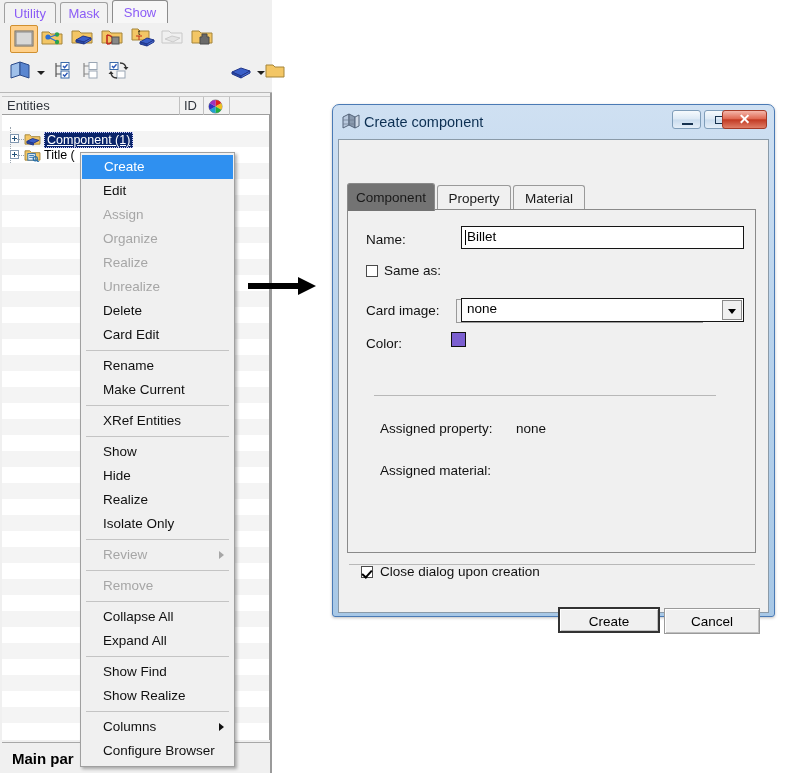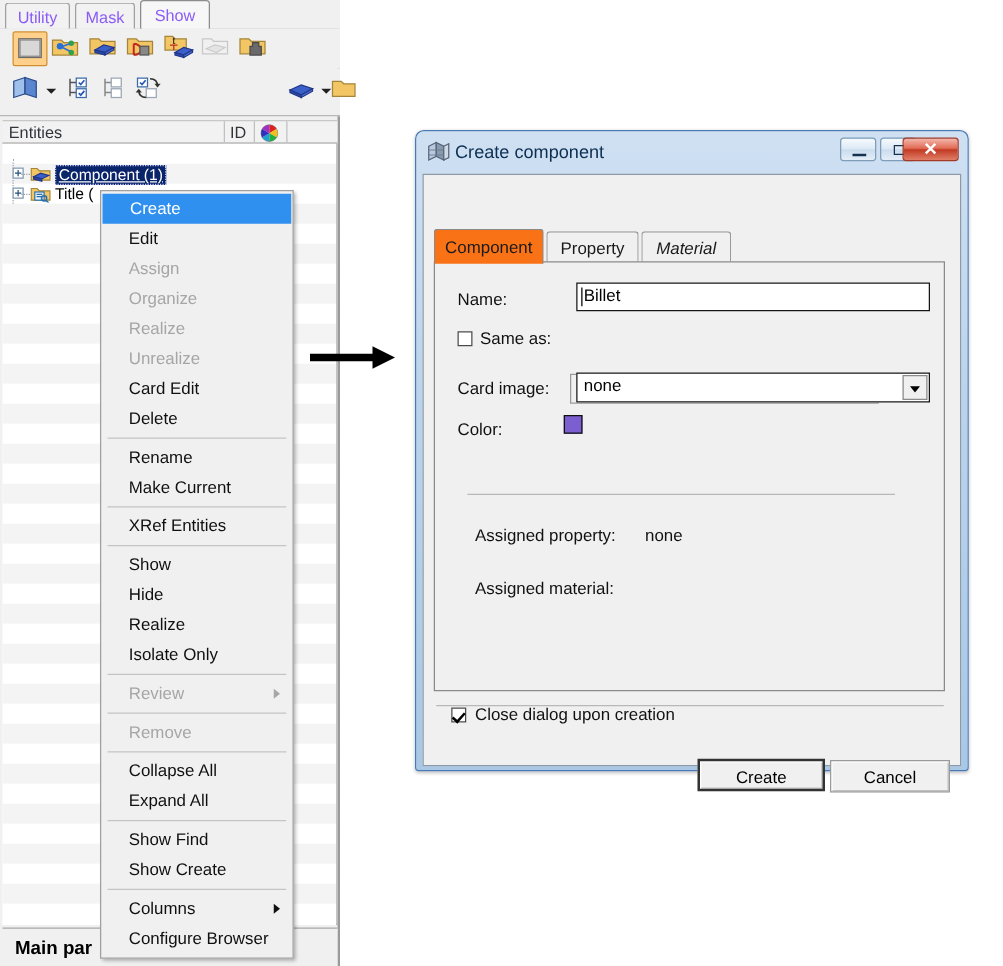--- a/index.html
+++ b/index.html
@@ -230,21 +230,21 @@
     position: absolute; top: 45px; height: 25px;
     border: 1px solid #9a9a9a;
     border-bottom: none;
     background: #f0f0f0;
     font-size: 13.5px; color: #1a1a1a;
     line-height: 25px; text-align: center;
     box-sizing: border-box;
     border-radius: 3px 3px 0 0;
   }
   .dtab.active {
-    background: #f97316;
+    background: #737373;
     top: 43px; height: 28px; line-height: 27px;
     z-index: 4;
     border-color: #8a8a8a;
   }
   #dtab-panel {
     position: absolute; left: 8px; top: 69px; width: 409px; height: 344px;
     border: 1px solid #8a8a8a;
     background: #f0f0f0;
     box-sizing: border-box;
   }
@@ -611,21 +611,21 @@
     </div>
     <div class="wbtn" id="btn-close">
       <span class="glyph">✕</span>
     </div>
   </div>
 
   <div id="dlg-body">
 
     <div class="dtab active" style="left:8px; width:88px;">Component</div>
     <div class="dtab" style="left:98px; width:74px;">Property</div>
-    <div class="dtab" style="left:174px; width:72px;font-style:italic;">Material</div>
+    <div class="dtab" style="left:174px; width:72px;">Material</div>
 
     <div id="dtab-panel">
 
       <div class="f-label" style="left:18px; top:22px;">Name:</div>
       <div class="f-text" style="left:113px; top:16px; width:283px; height:23px;">
         <span class="caret"></span>
         <span>Billet</span>
       </div>
 
       <div class="chk" style="left:18px; top:55px;"></div>
@@ -663,38 +663,38 @@
   </div>
 </div>
 
 <div id="ctxmenu">
     <div class="mi highlight"><span>Create</span></div>
     <div class="mi"><span>Edit</span></div>
     <div class="mi disabled"><span>Assign</span></div>
     <div class="mi disabled"><span>Organize</span></div>
     <div class="mi disabled"><span>Realize</span></div>
     <div class="mi disabled"><span>Unrealize</span></div>
+    <div class="mi"><span>Delete</span></div>
     <div class="mi"><span>Card Edit</span></div>
-    <div class="mi"><span>Delete</span></div>
     <div class="msep"></div>
     <div class="mi"><span>Rename</span></div>
     <div class="mi"><span>Make Current</span></div>
     <div class="msep"></div>
     <div class="mi"><span>XRef Entities</span></div>
     <div class="msep"></div>
     <div class="mi"><span>Show</span></div>
     <div class="mi"><span>Hide</span></div>
     <div class="mi"><span>Realize</span></div>
     <div class="mi"><span>Isolate Only</span></div>
     <div class="msep"></div>
     <div class="mi disabled"><span>Review</span><span class="sub-arrow"></span></div>
     <div class="msep"></div>
     <div class="mi disabled"><span>Remove</span></div>
     <div class="msep"></div>
     <div class="mi"><span>Collapse All</span></div>
     <div class="mi"><span>Expand All</span></div>
     <div class="msep"></div>
     <div class="mi"><span>Show Find</span></div>
-    <div class="mi"><span>Show Create</span></div>
+    <div class="mi"><span>Show Realize</span></div>
     <div class="msep"></div>
     <div class="mi"><span>Columns</span><span class="sub-arrow"></span></div>
     <div class="mi"><span>Configure Browser</span></div>
   </div>
 
 </body></html>

